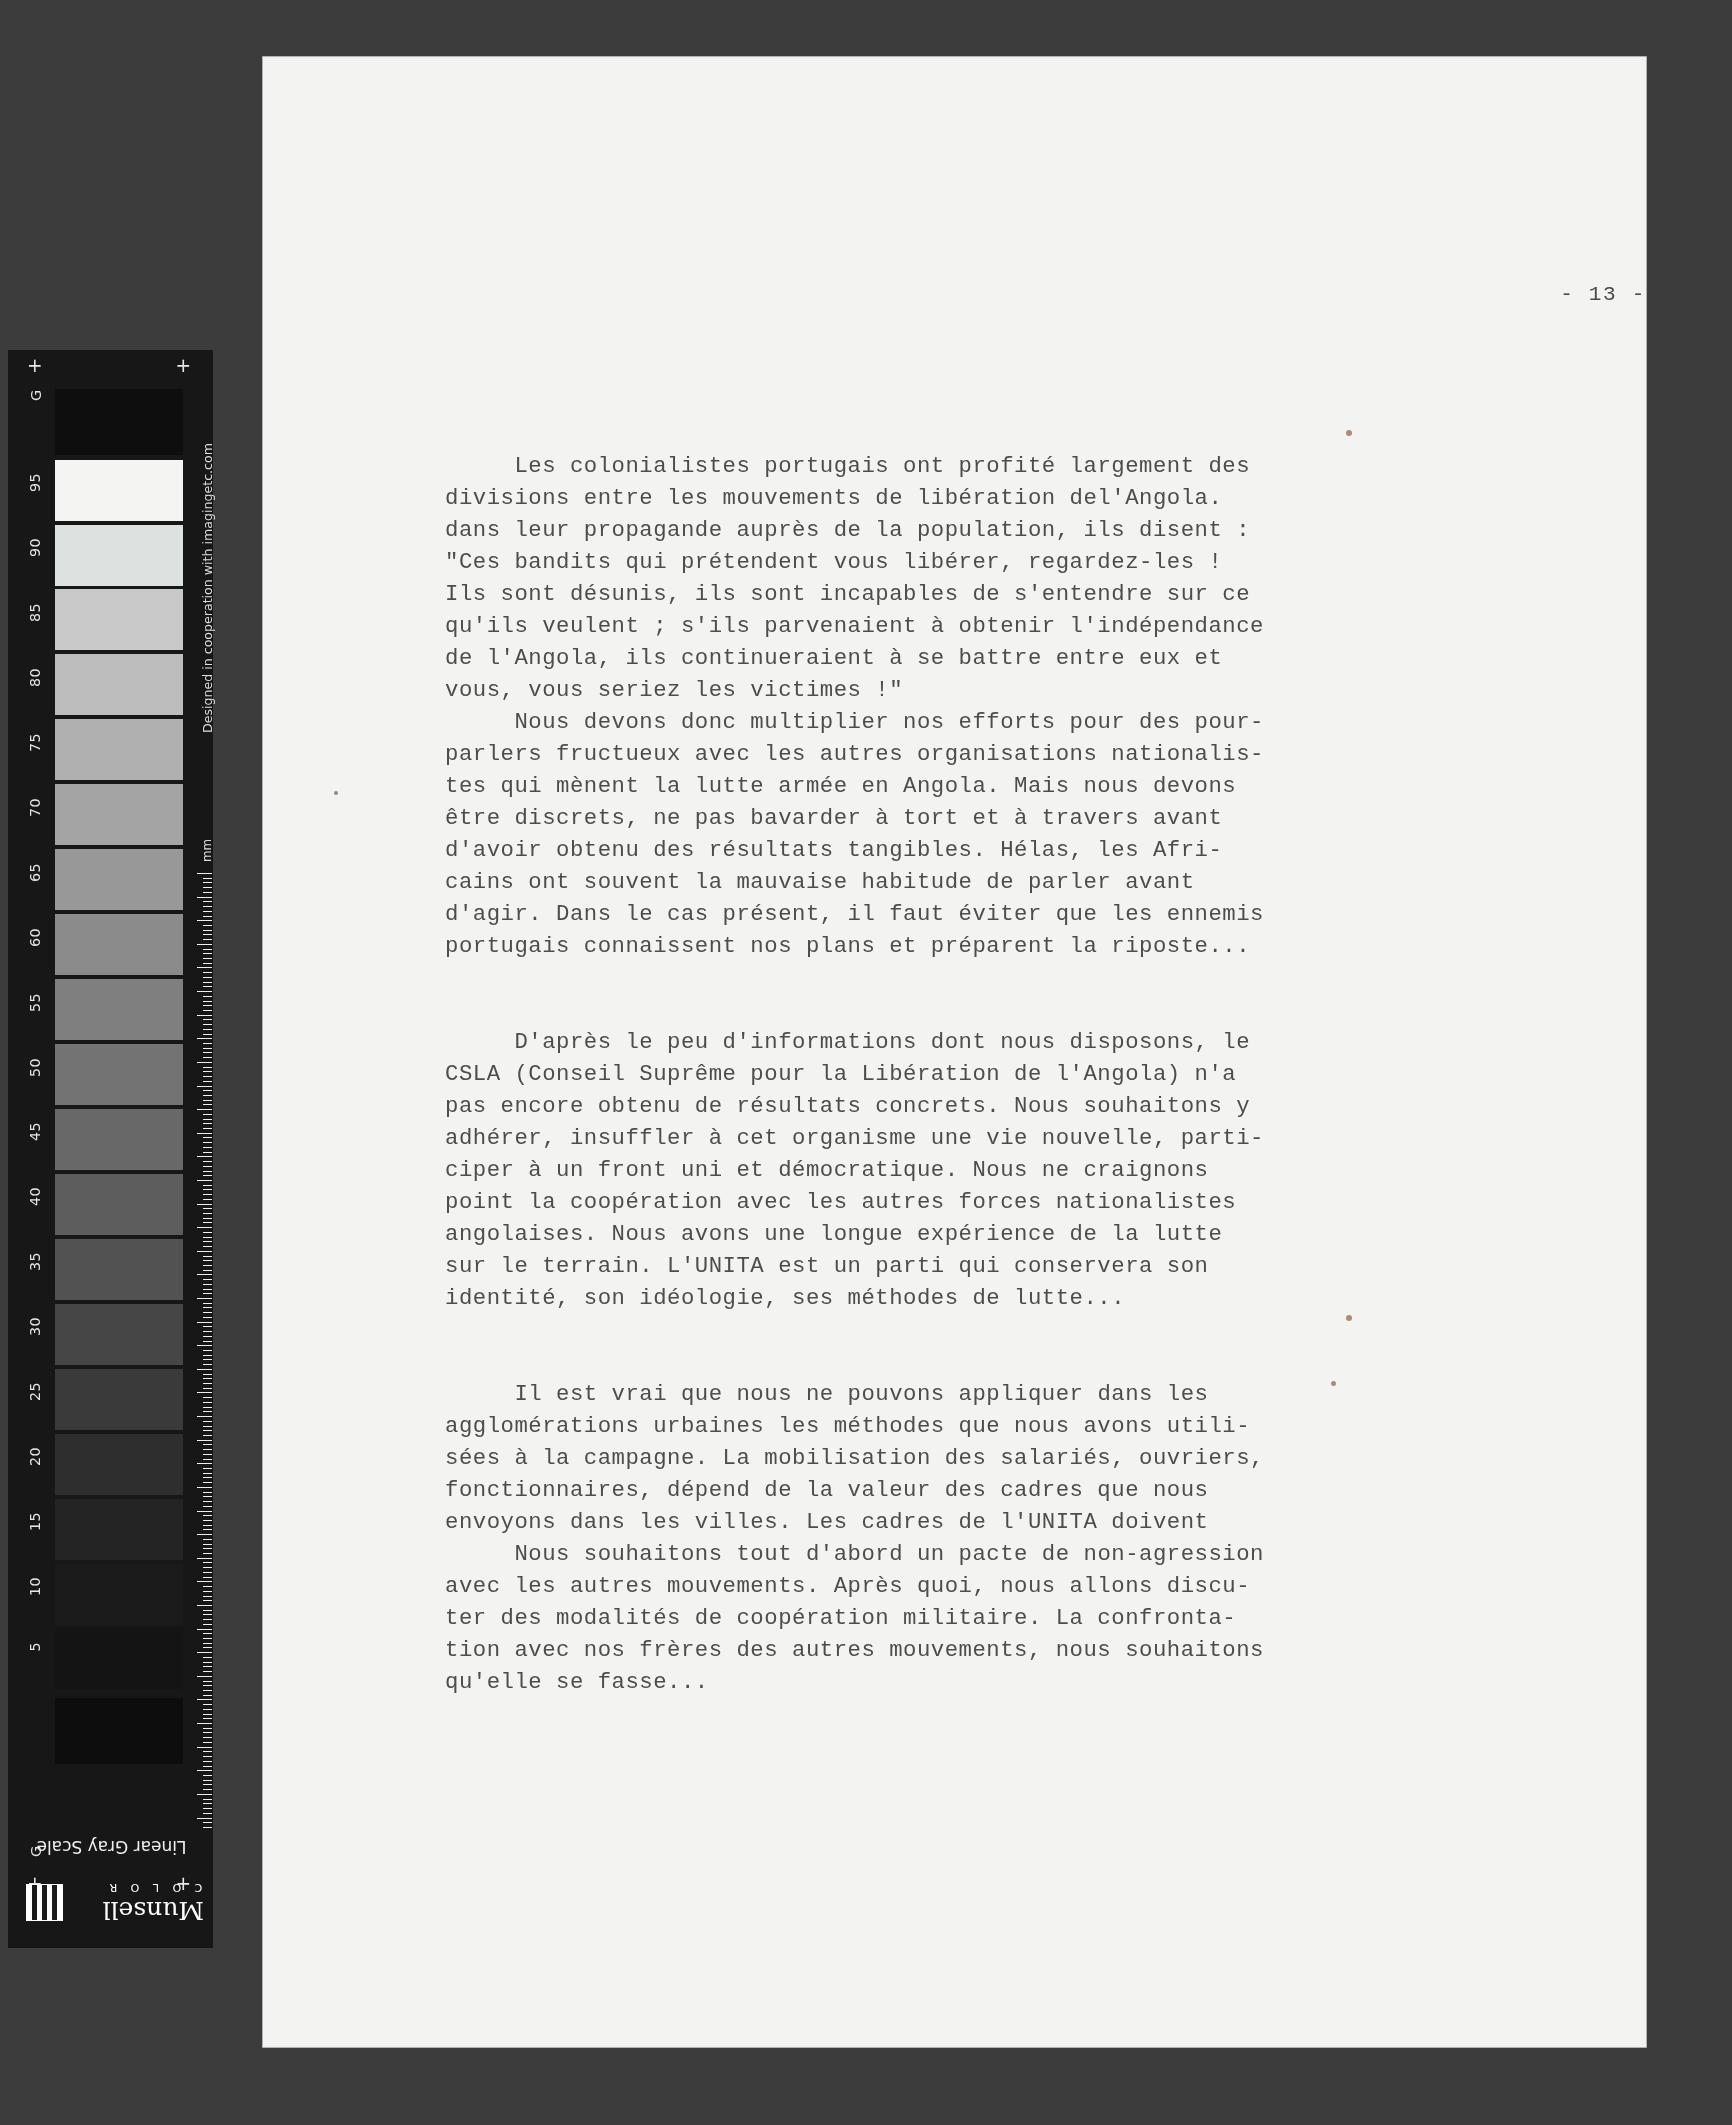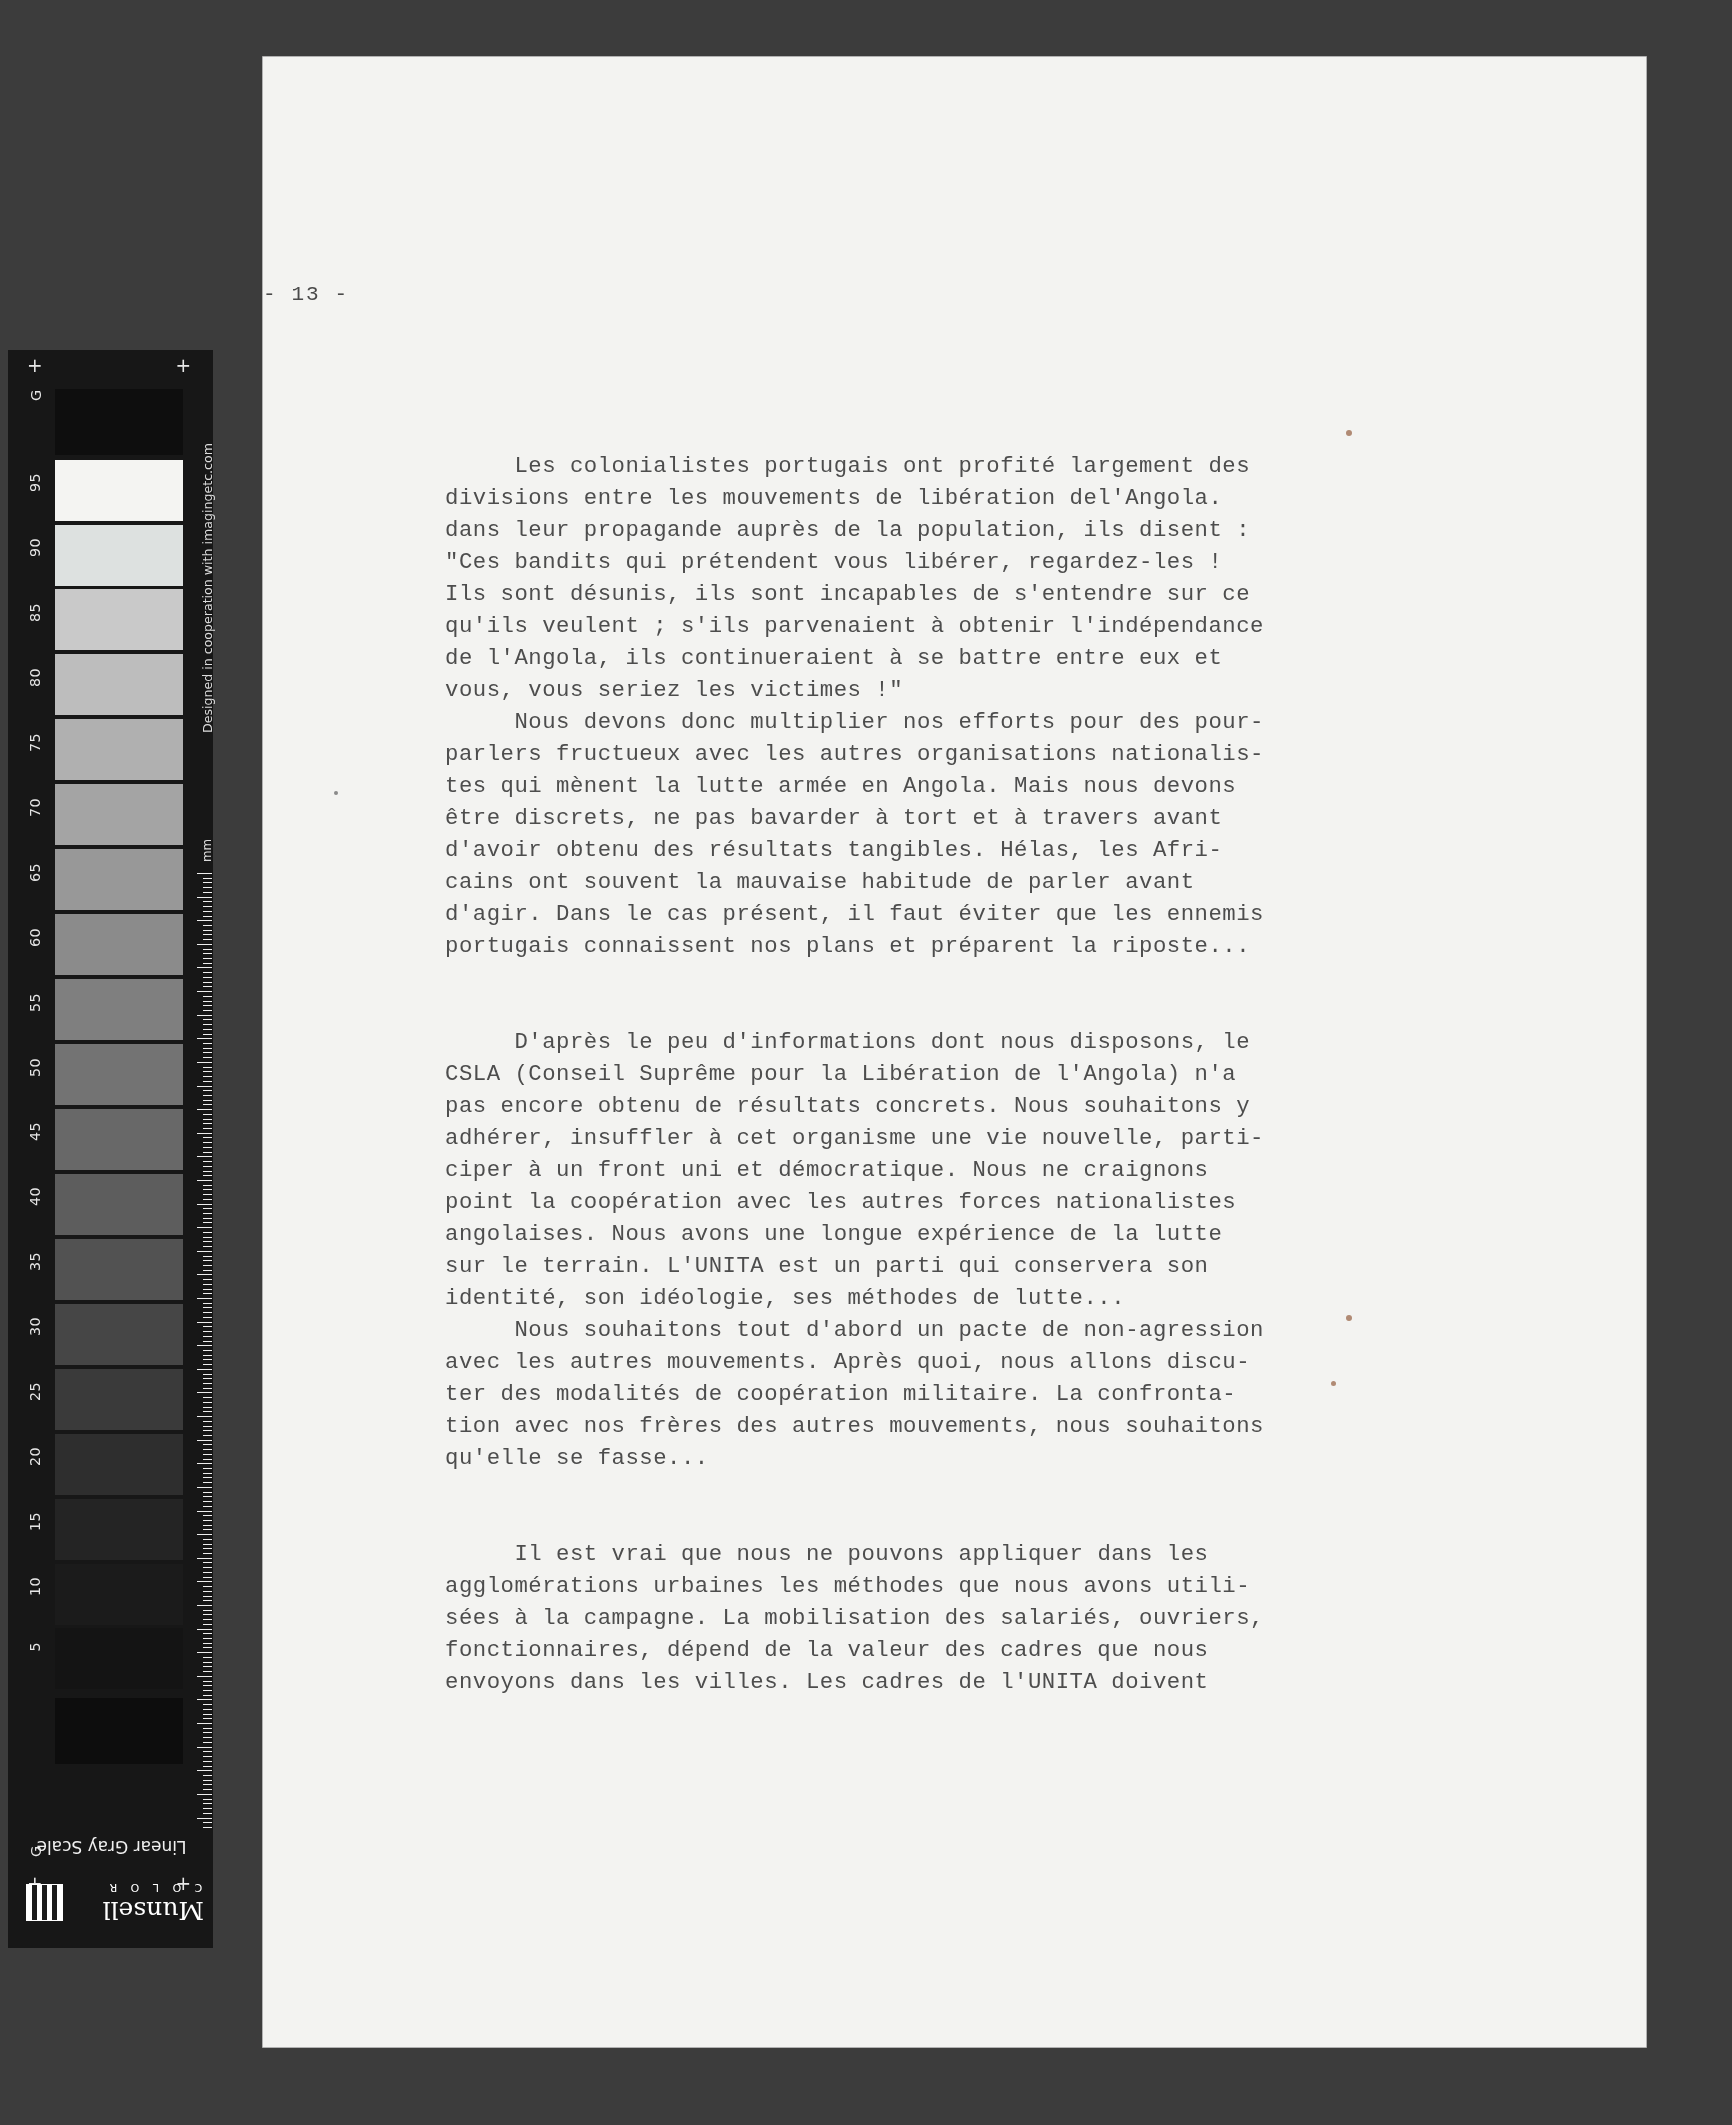--- a/index.html
+++ b/index.html
@@ -155,21 +155,21 @@
     width: 1383px;
     height: 1990px;
     background: #f3f3f1;
     box-shadow: 0 0 0 0.8px #cfcfcf;
   }
   #page-number {
     position: absolute;
     left: 0;
     right: 0;
     top: 226px;
-    text-align: left;
+    text-align: right;
     font-family: "Liberation Mono", monospace;
     font-size: 21px;
     color: #4a4a4a;
     letter-spacing: 1.7px;
   }
   #body-text {
     position: absolute;
     left: 182px;
     top: 329px;
     width: 1096px;
@@ -486,28 +486,28 @@
 cains ont souvent la mauvaise habitude de parler avant
 d'agir. Dans le cas présent, il faut éviter que les ennemis
 portugais connaissent nos plans et préparent la riposte...</div><div class="para gap-lg">     D'après le peu d'informations dont nous disposons, le
 CSLA (Conseil Suprême pour la Libération de l'Angola) n'a
 pas encore obtenu de résultats concrets. Nous souhaitons y
 adhérer, insuffler à cet organisme une vie nouvelle, parti-
 ciper à un front uni et démocratique. Nous ne craignons
 point la coopération avec les autres forces nationalistes
 angolaises. Nous avons une longue expérience de la lutte
 sur le terrain. L'UNITA est un parti qui conservera son
-identité, son idéologie, ses méthodes de lutte...</div><div class="para">     Nous souhaitons tout d'abord un pacte de non-agression
+identité, son idéologie, ses méthodes de lutte...</div><div class="para gap-lg">     Il est vrai que nous ne pouvons appliquer dans les
+agglomérations urbaines les méthodes que nous avons utili-
+sées à la campagne. La mobilisation des salariés, ouvriers,
+fonctionnaires, dépend de la valeur des cadres que nous
+envoyons dans les villes. Les cadres de l'UNITA doivent</div><div class="para">     Nous souhaitons tout d'abord un pacte de non-agression
 avec les autres mouvements. Après quoi, nous allons discu-
 ter des modalités de coopération militaire. La confronta-
 tion avec nos frères des autres mouvements, nous souhaitons
-qu'elle se fasse...</div><div class="para gap-lg">     Il est vrai que nous ne pouvons appliquer dans les
-agglomérations urbaines les méthodes que nous avons utili-
-sées à la campagne. La mobilisation des salariés, ouvriers,
-fonctionnaires, dépend de la valeur des cadres que nous
-envoyons dans les villes. Les cadres de l'UNITA doivent</div></div>
+qu'elle se fasse...</div></div>
 
   <span class="speck" style="left:1083px; top:373px; width:5.9px; height:5.9px;"></span>
   <span class="speck" style="left:1083px; top:1258px; width:5.9px; height:5.9px;"></span>
   <span class="speck" style="left:1068px; top:1324px; width:5px; height:5px;"></span>
   <span class="speck" style="left:71px;  top:734px; width:4.2px; height:4.2px; background:#8a8a8a;"></span>
 </div>
 
 
 </body></html>

